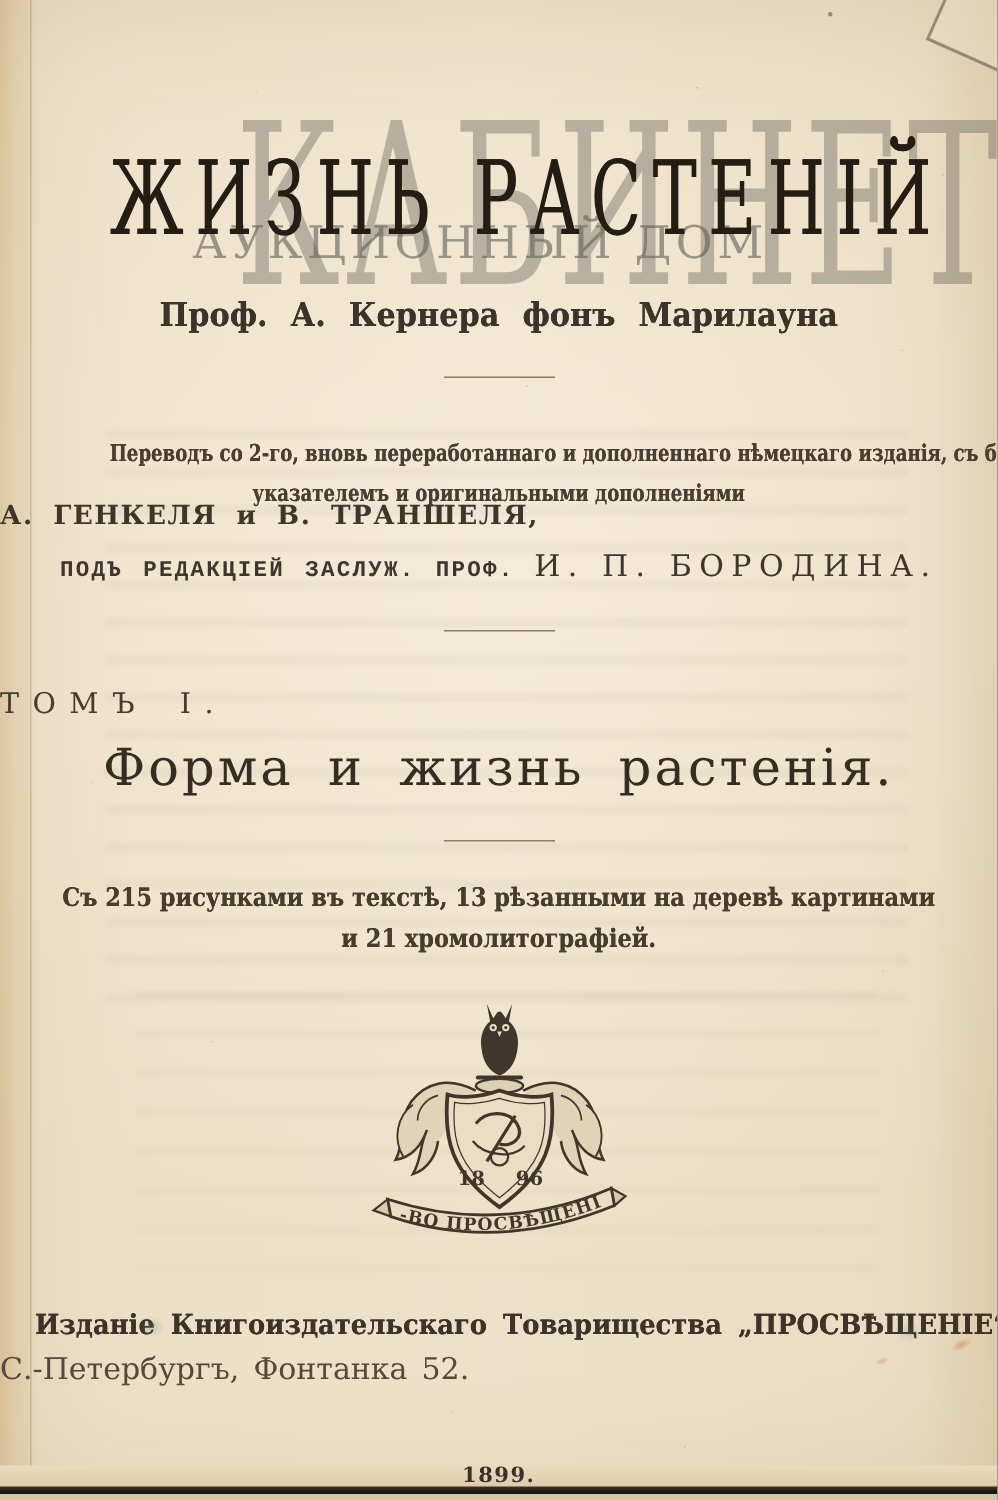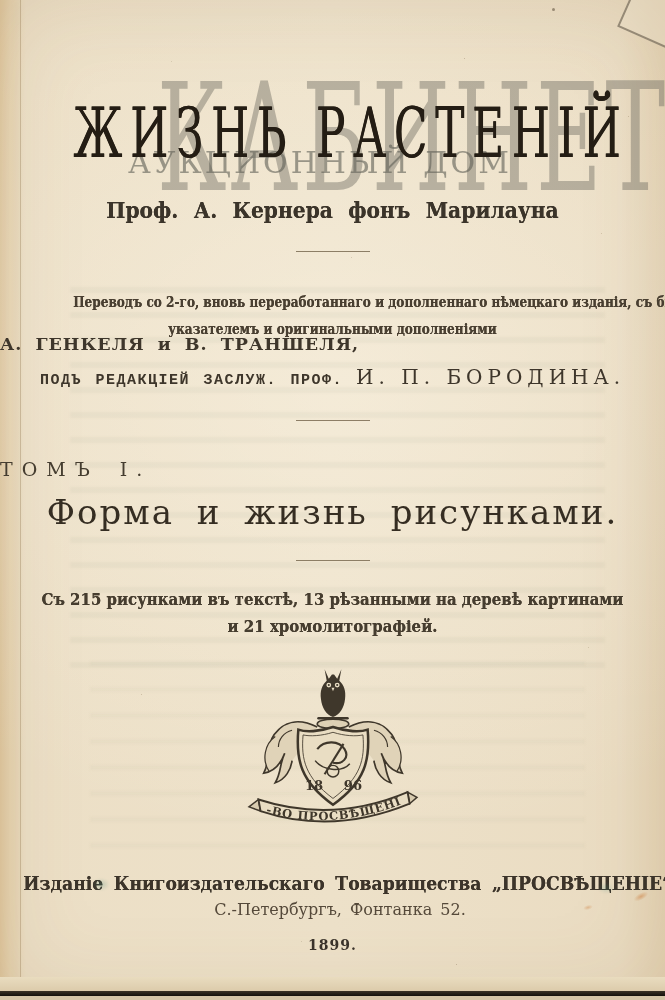--- a/index.html
+++ b/index.html
@@ -57,22 +57,22 @@
   .edited{top:365px;left:0;right:0;text-align:center;color:#3e362b;white-space:nowrap;}
   .edited .pre{font-size:15px;font-weight:700;letter-spacing:1.5px;word-spacing:3px;font-family:Liberation Mono, monospace;}
   .edited .name{font-size:20px;letter-spacing:5px;font-weight:400;margin-left:8px;}
   .volume{top:458px;left:0;right:0;font-size:19px;color:#453d30;letter-spacing:9px;word-spacing:6px;}
   .subtitle{top:492px;left:0;right:0;text-align:center;font-size:34px;color:#352d22;letter-spacing:2px;word-spacing:10px;}
   .figures{top:586px;font-size:17px;line-height:1.6;color:#463d2f;font-weight:700;text-shadow:0 0 0.3px #463d2f;}
   .figures .ln{transform:scaleX(0.88);}
   .emblem{top:663px;left:50%;margin-left:-90px;width:180px;height:168px;}
   .publisher{top:873px;left:0;right:0;text-align:center;font-size:18.5px;color:#3c342a;white-space:nowrap;
              transform:scaleX(0.93);transform-origin:50% 0;word-spacing:5px;font-weight:700;text-shadow:0 0 0.3px #3c342a;}
-  .address{top:900px;left:0;right:0;text-align:center;font-size:16px;color:#55493a;word-spacing:3px;padding-left:15px;}
-  .year{top:937px;left:0;right:0;text-align:center;font-size:14px;color:#3a322a;font-weight:700;letter-spacing:1px;}
+  .address{top:900px;left:0;right:0;font-size:20px;color:#55493a;word-spacing:3px;}
+  .year{top:976px;left:0;right:0;text-align:center;font-size:14px;color:#3a322a;font-weight:700;letter-spacing:1px;}
   .z1{z-index:1}.z2{z-index:2}.z3{z-index:3}.z4{z-index:4}
 </style>
 </head>
 <body>
 
 <div class="page">
 
   <div class="layer bleed z1"></div>
   <div class="layer bleed2 z1"></div>
   <div class="layer crease z1"></div>
@@ -94,21 +94,21 @@
   <div class="layer translators z3">А. ГЕНКЕЛЯ и В. ТРАНШЕЛЯ,</div>
 
   <div class="layer edited z3">
     <span class="pre">ПОДЪ РЕДАКЦІЕЙ ЗАСЛУЖ. ПРОФ.</span>
     <span class="name">И. П. БОРОДИНА.</span>
   </div>
 
   <div class="layer rule rule2 z3"></div>
 
   <div class="layer volume z3">ТОМЪ I.</div>
-  <div class="layer subtitle z3">Форма и жизнь рисунками.</div>
+  <div class="layer subtitle z3">Форма и жизнь растенія.</div>
 
   <div class="layer rule rule3 z3"></div>
 
   <div class="layer note figures z3">
     <div class="ln">Съ 215 рисунками въ текстѣ, 13 рѣзанными на деревѣ картинами</div>
     <div class="ln">и 21 хромолитографіей.</div>
   </div>
 
   <svg class="layer emblem z3" viewBox="0 0 170 160" width="180" height="168">
     <g stroke="#3f372b" fill="none" stroke-width="1.6">

